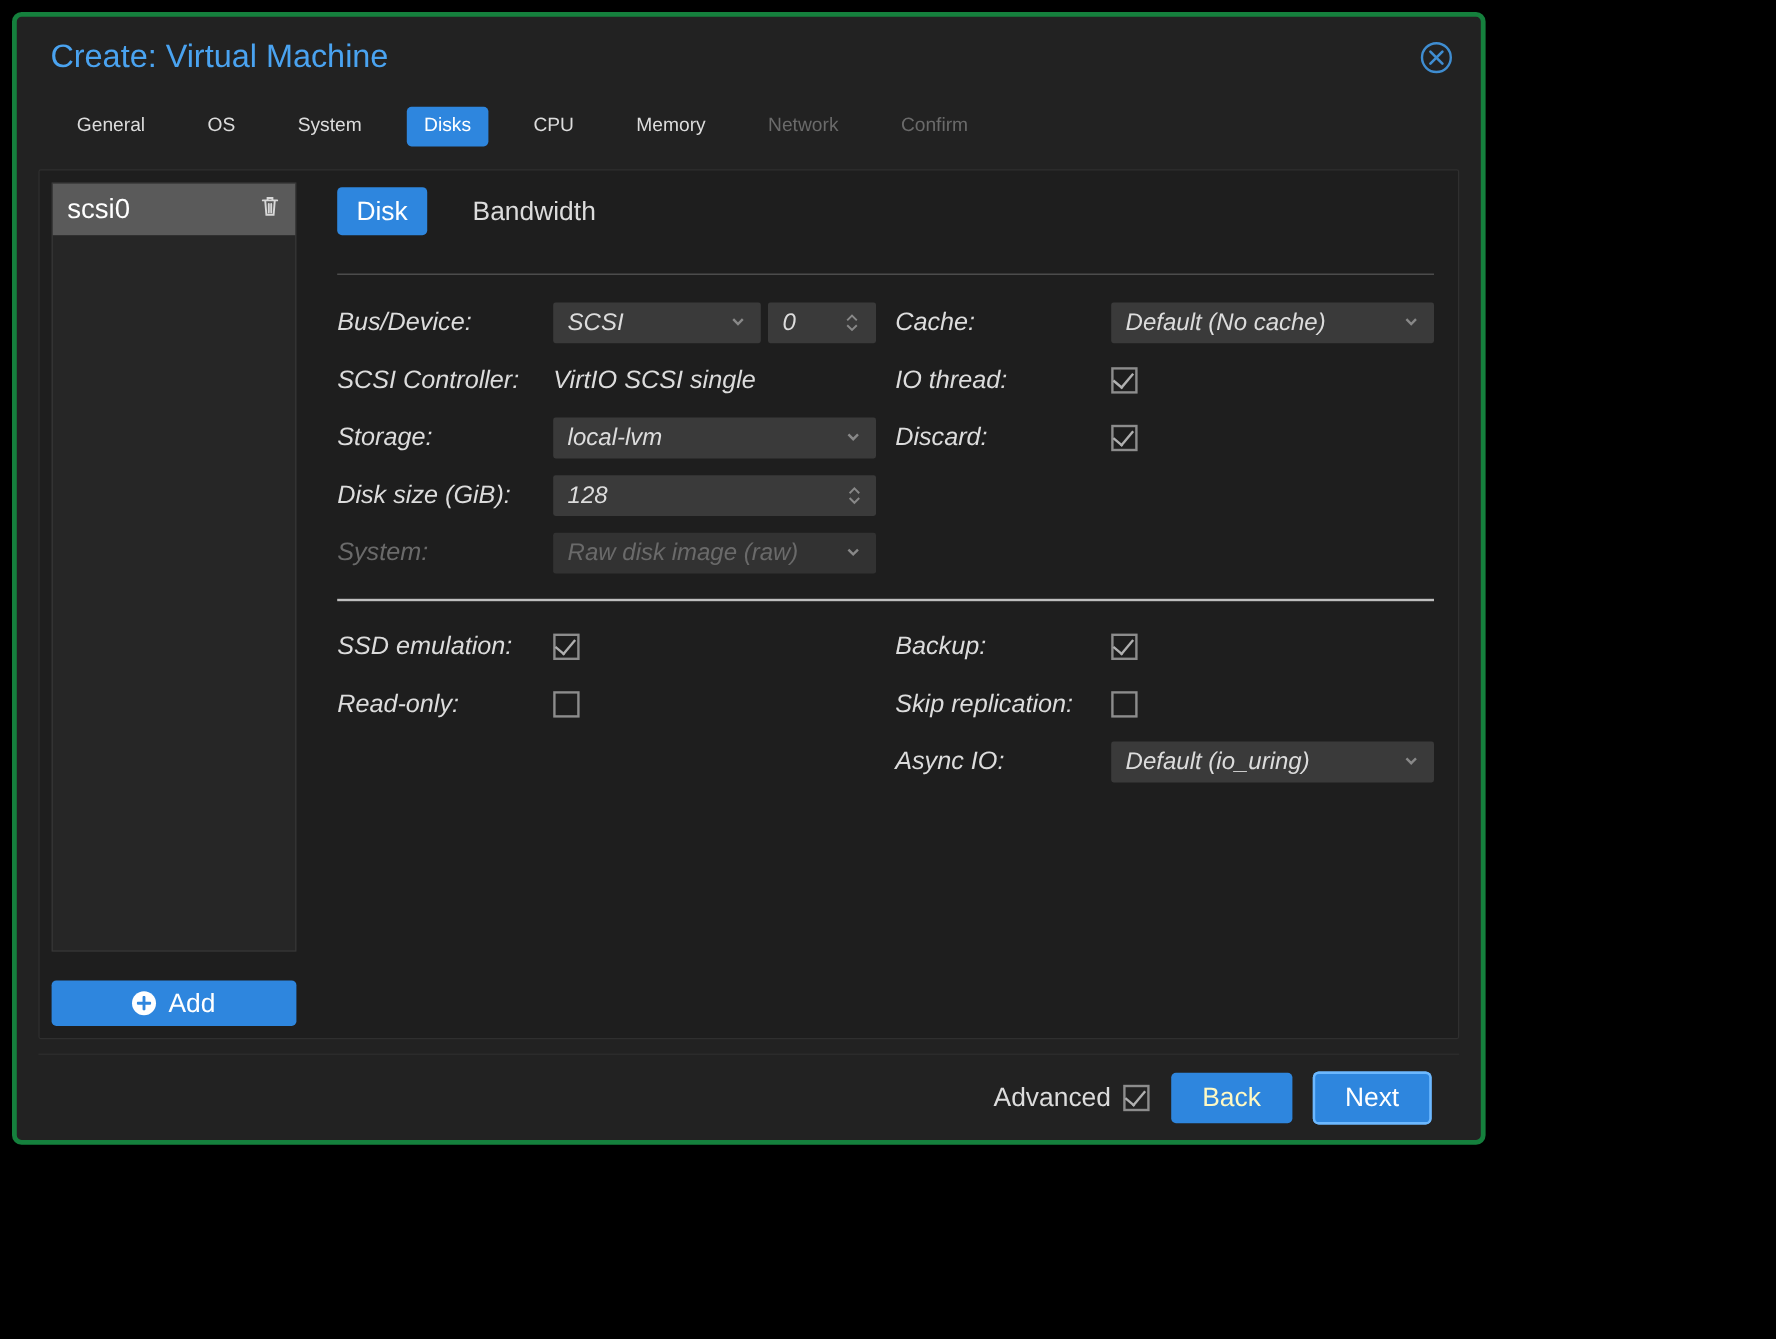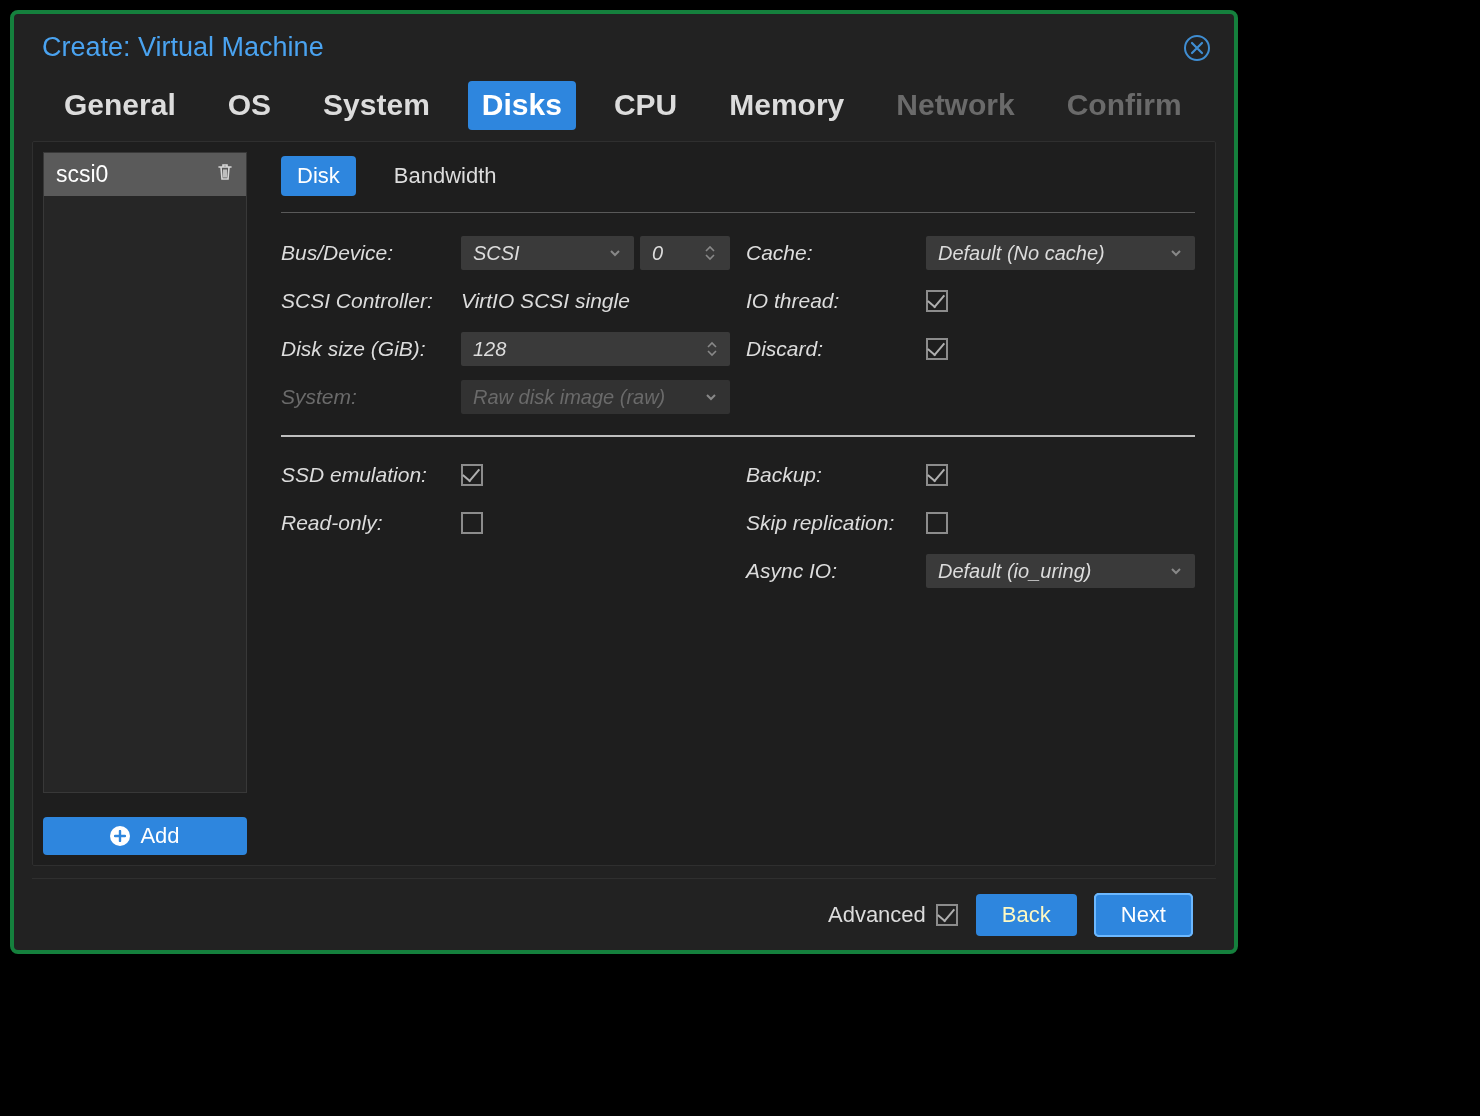--- a/index.html
+++ b/index.html
@@ -72,22 +72,21 @@
     gap: 24px;
     padding: 8px 36px 0 36px;
     align-items: center;
     height: 56px;
   }
   .tab {
     padding: 7px 14px 8px 14px;
     border-radius: 4px;
     cursor: pointer;
     color: var(--text);
-    font-size: 30px;
-    font-weight: bold;
+    font-size: 16px;
   }
   .tab.active {
     background: var(--accent);
     color: var(--accent-text);
   }
   .tab.disabled {
     color: var(--text-disabled);
     cursor: default;
   }
 
@@ -149,21 +148,21 @@
 
   .main {
     flex: 1;
     padding: 14px 20px 14px 24px;
   }
   .subtabs {
     display: flex;
     gap: 22px;
     align-items: center;
     border-bottom: 1px solid var(--divider);
-    padding-bottom: 16px;
+    padding-bottom: 32px;
   }
   .subtab {
     padding: 7px 16px;
     border-radius: 4px;
     cursor: pointer;
     font-size: 22px;
   }
   .subtab.active {
     background: var(--accent);
     color: #fff;
@@ -357,20 +356,31 @@
                 </div>
               </div>
             </div>
             <div class="field-row">
               <div class="field-label">SCSI Controller:</div>
               <div class="field-control">
                 <span class="static-text">VirtIO SCSI single</span>
               </div>
             </div>
             <div class="field-row">
+              <div class="field-label">Storage:</div>
+              <div class="field-control">
+                <div class="select input-wide">
+                  <span>local-lvm</span>
+                  <span class="chev"><svg viewBox="0 0 14 14">
+                          <path d="M3 5l4 4 4-4" stroke="currentColor" stroke-width="2" fill="none"></path>
+                        </svg></span>
+                </div>
+              </div>
+            </div>
+            <div class="field-row">
               <div class="field-label">Disk size (GiB):</div>
               <div class="field-control">
                 <div class="select input-wide" style="justify-content:space-between">
                   <span>128</span>
                   <span class="spin-btns" style="display:flex;flex-direction:column;color:#888">
                     <svg viewBox="0 0 12 8" width="12" height="8">
                           <path d="M2 6l4-4 4 4" stroke="currentColor" stroke-width="1.6" fill="none"></path>
                         </svg>
                     <svg viewBox="0 0 12 8" width="12" height="8">
                           <path d="M2 2l4 4 4-4" stroke="currentColor" stroke-width="1.6" fill="none"></path>

